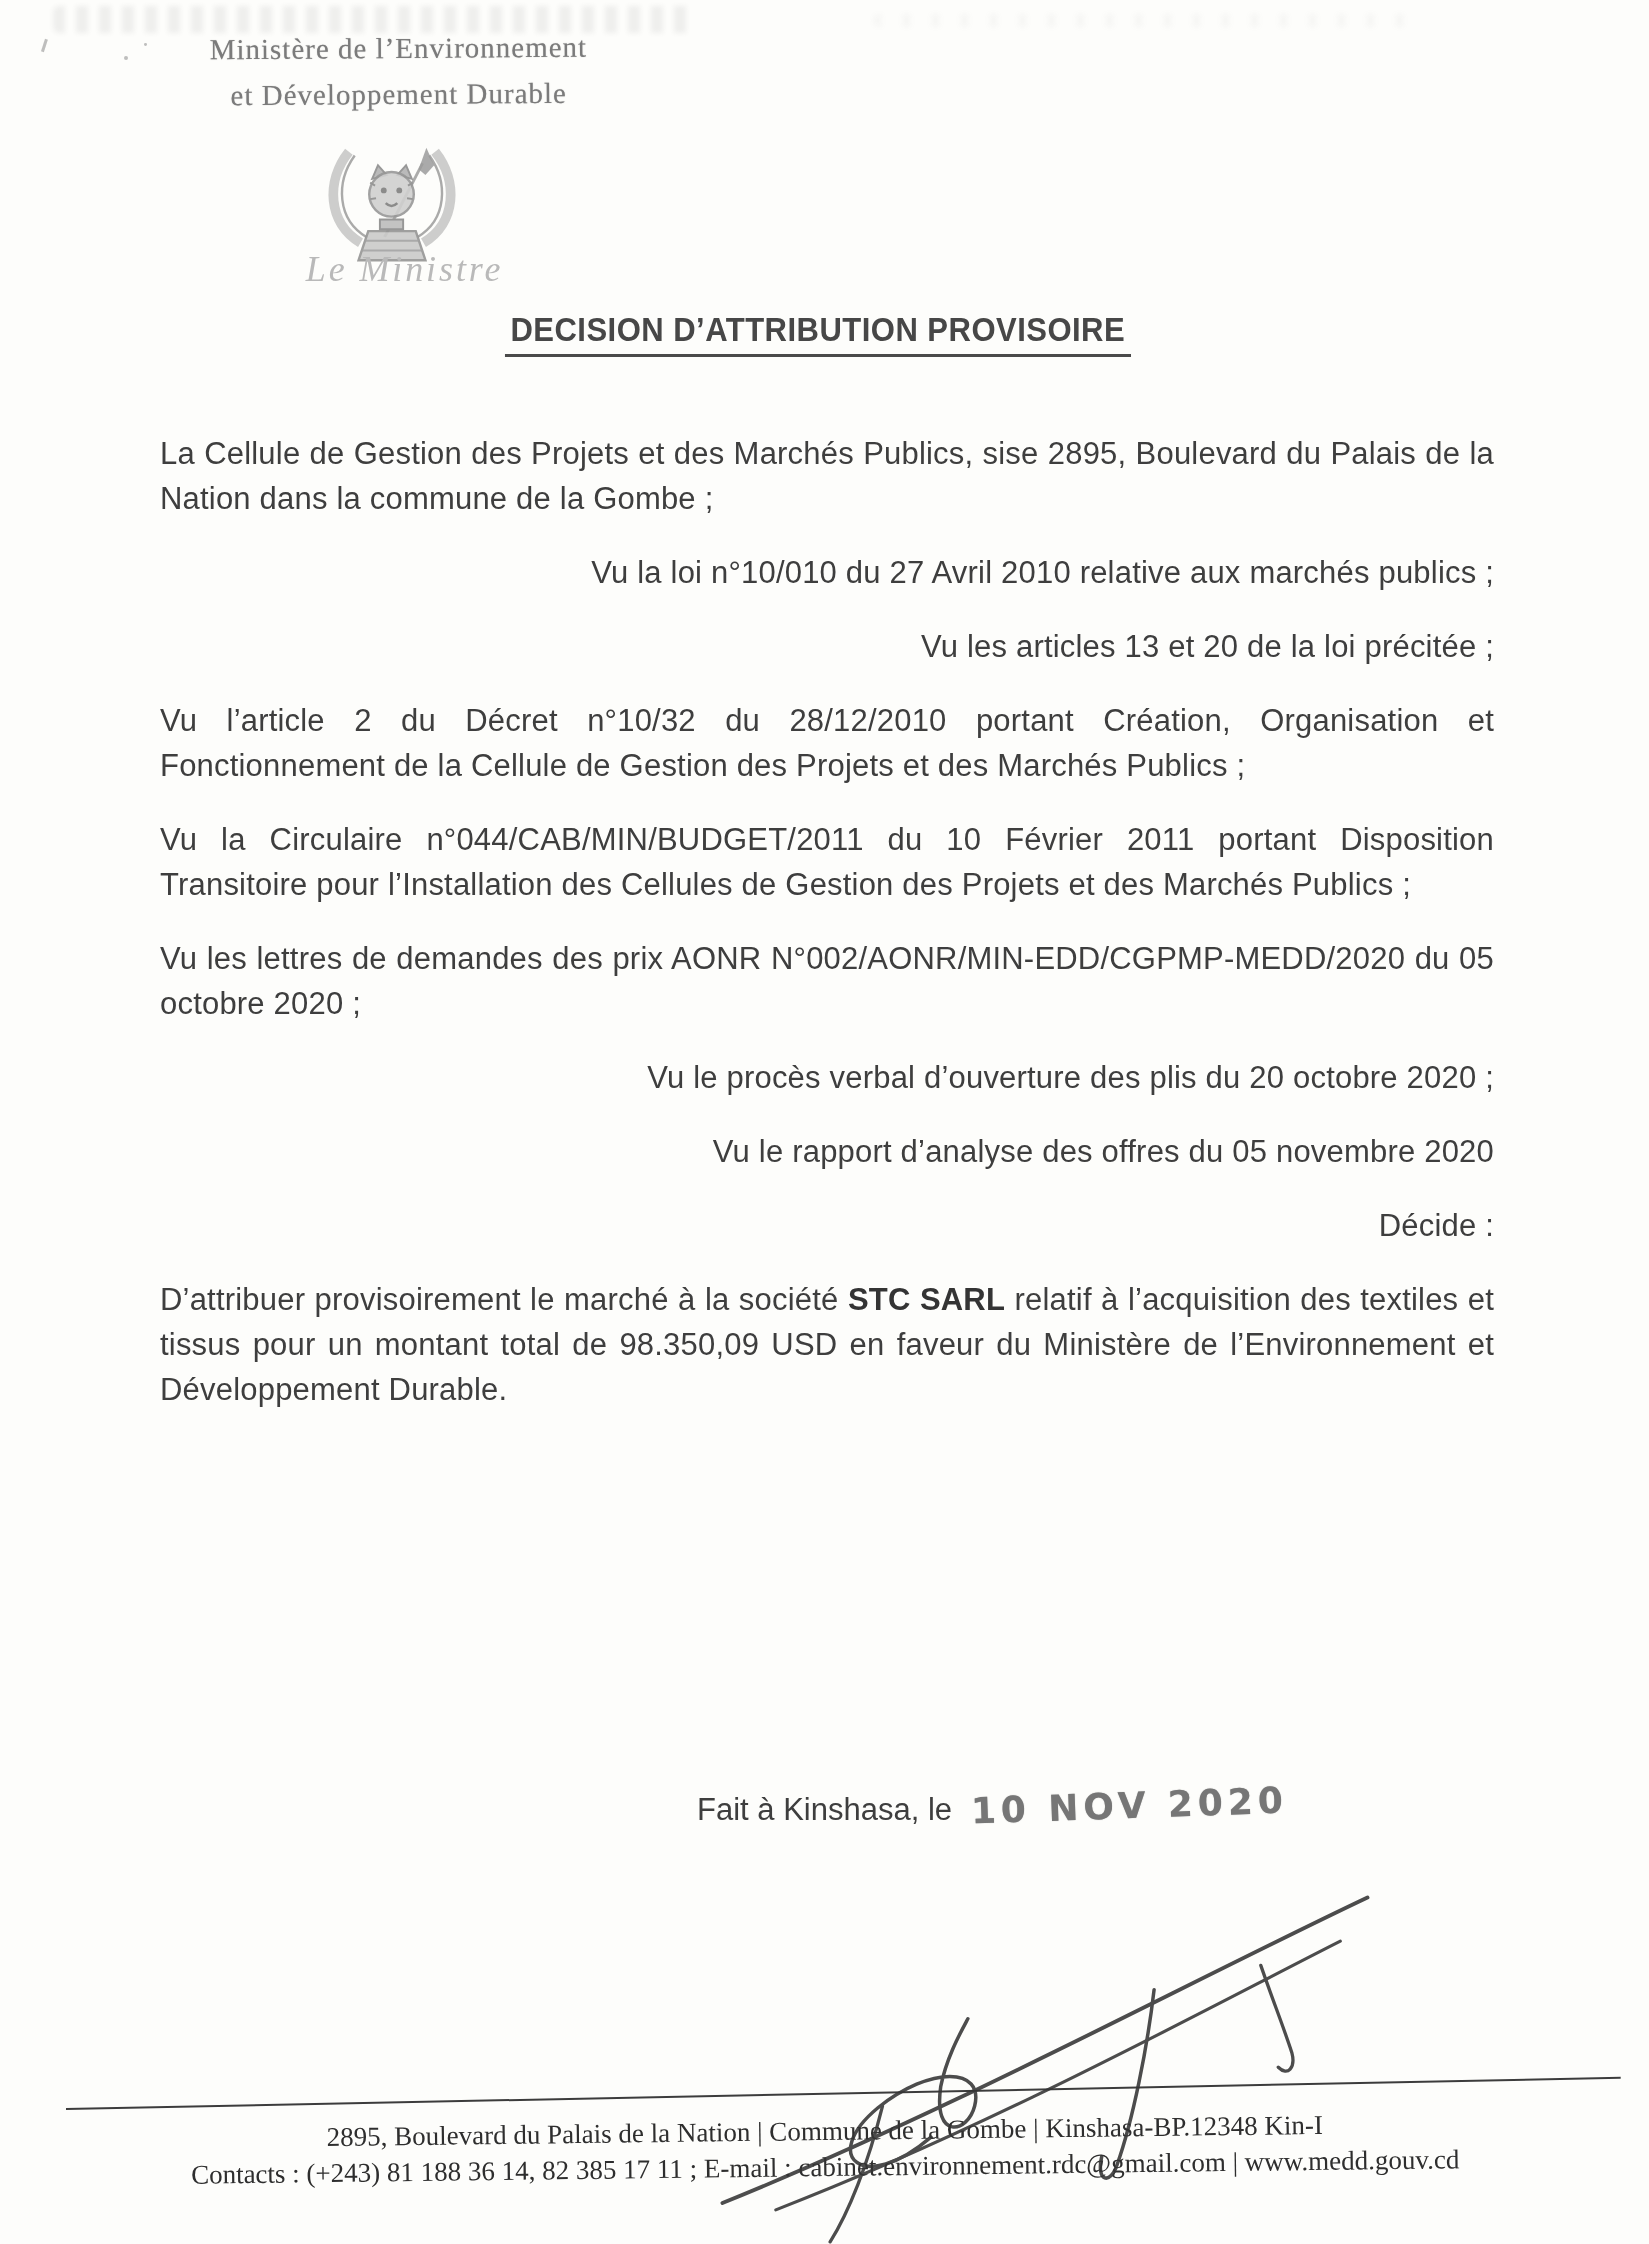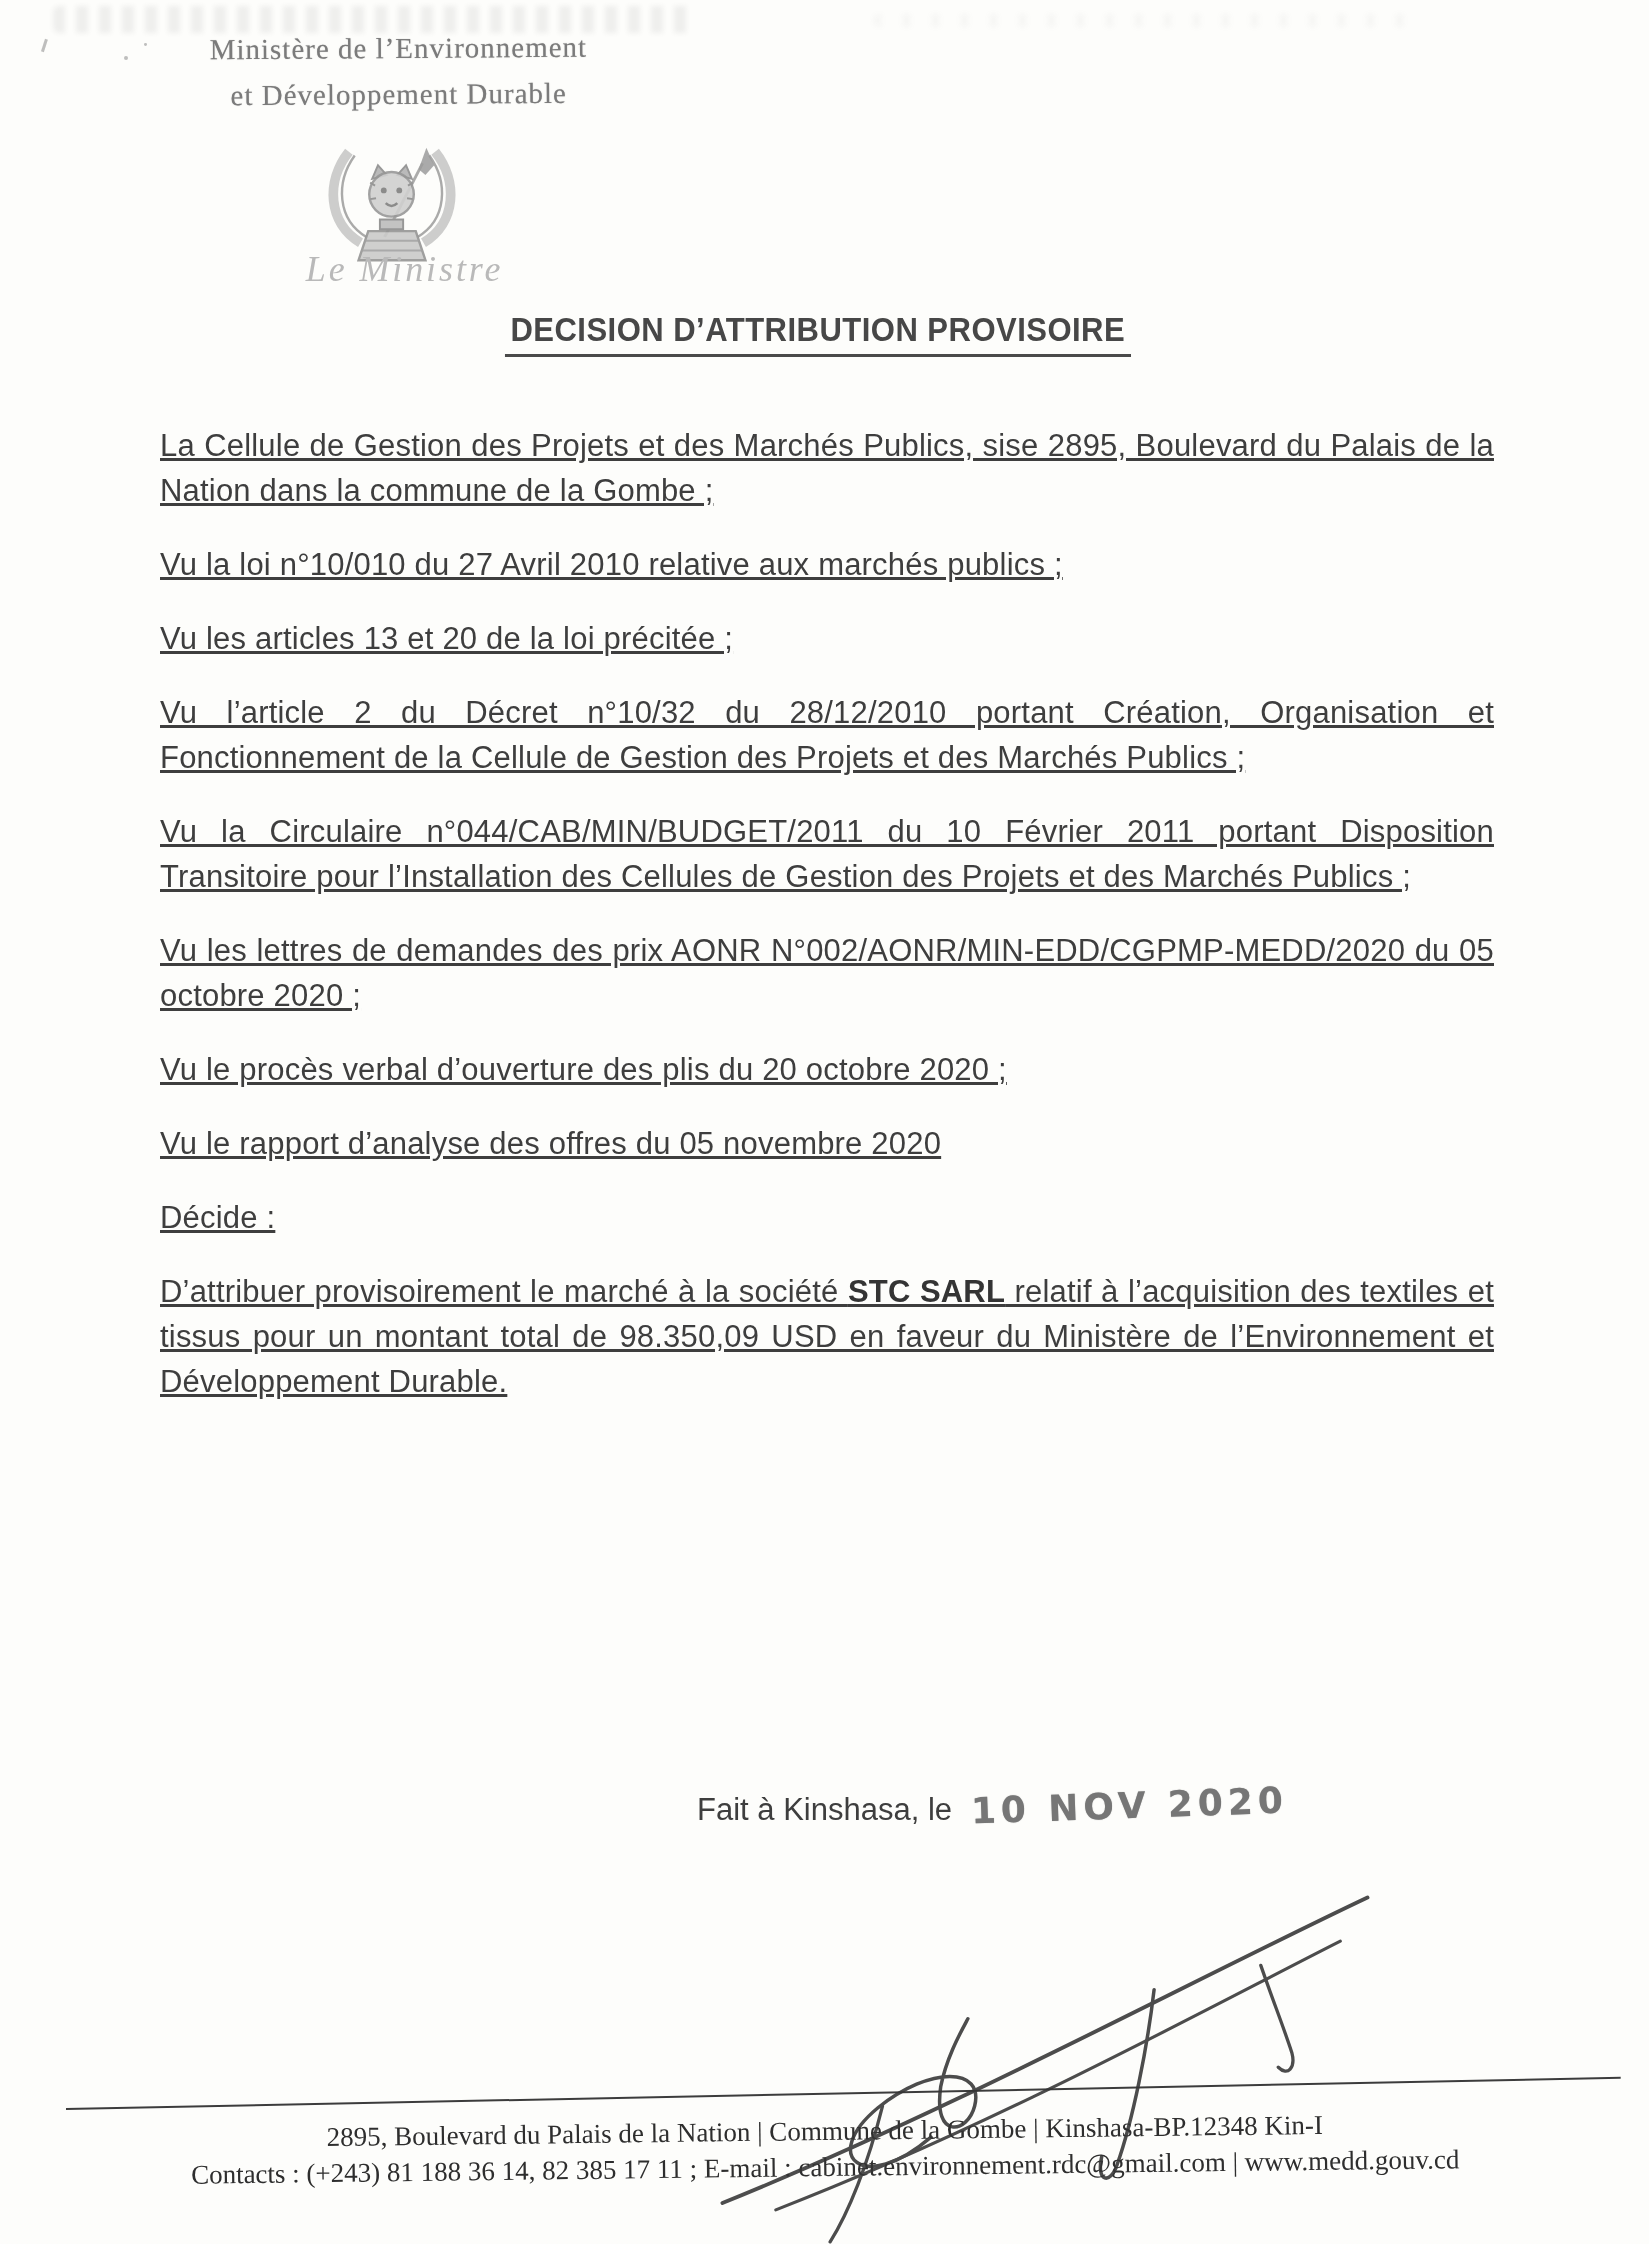--- a/index.html
+++ b/index.html
@@ -39,22 +39,22 @@
   .title-wrap{position:absolute;top:311px;left:0;width:1636px;text-align:center;}
   .doc-title{
     display:inline-block;font-size:33px;font-weight:bold;color:#474747;
     letter-spacing:0.5px;padding:0 5.8px 4.9px 5.8px;border-bottom:3.9px solid #4a4a4a;
     transform:scaleX(.94);
   }
   .content{
     position:absolute;top:423px;left:160px;width:1334px;
     font-size:31px;line-height:45px;letter-spacing:0.2px;color:#3e3e3e;
   }
-  .content p{margin:0 0 29px 0;text-align:justify;text-decoration:underline;}
-  .content p.single{text-align:left;}
+  .content p{margin:8px 0 29px 0;text-align:justify;}
+  .content p.single{text-align:right;}
   .content p strong{color:#343434;}
 
   .dateline{position:absolute;top:1789px;left:697px;white-space:nowrap;}
   .dateline .label{font-size:31px;color:#3e3e3e;}
   .stamp{
     display:inline-block;margin-left:19.4px;vertical-align:-1.9px;
     font-family:"DejaVu Sans",sans-serif;font-weight:bold;font-size:36px;
     color:#5f5f5f;letter-spacing:4.9px;transform:rotate(-2deg) translateY(-3.9px);
     opacity:.85;text-shadow:0 0 1px rgba(90,90,90,.6);
   }

